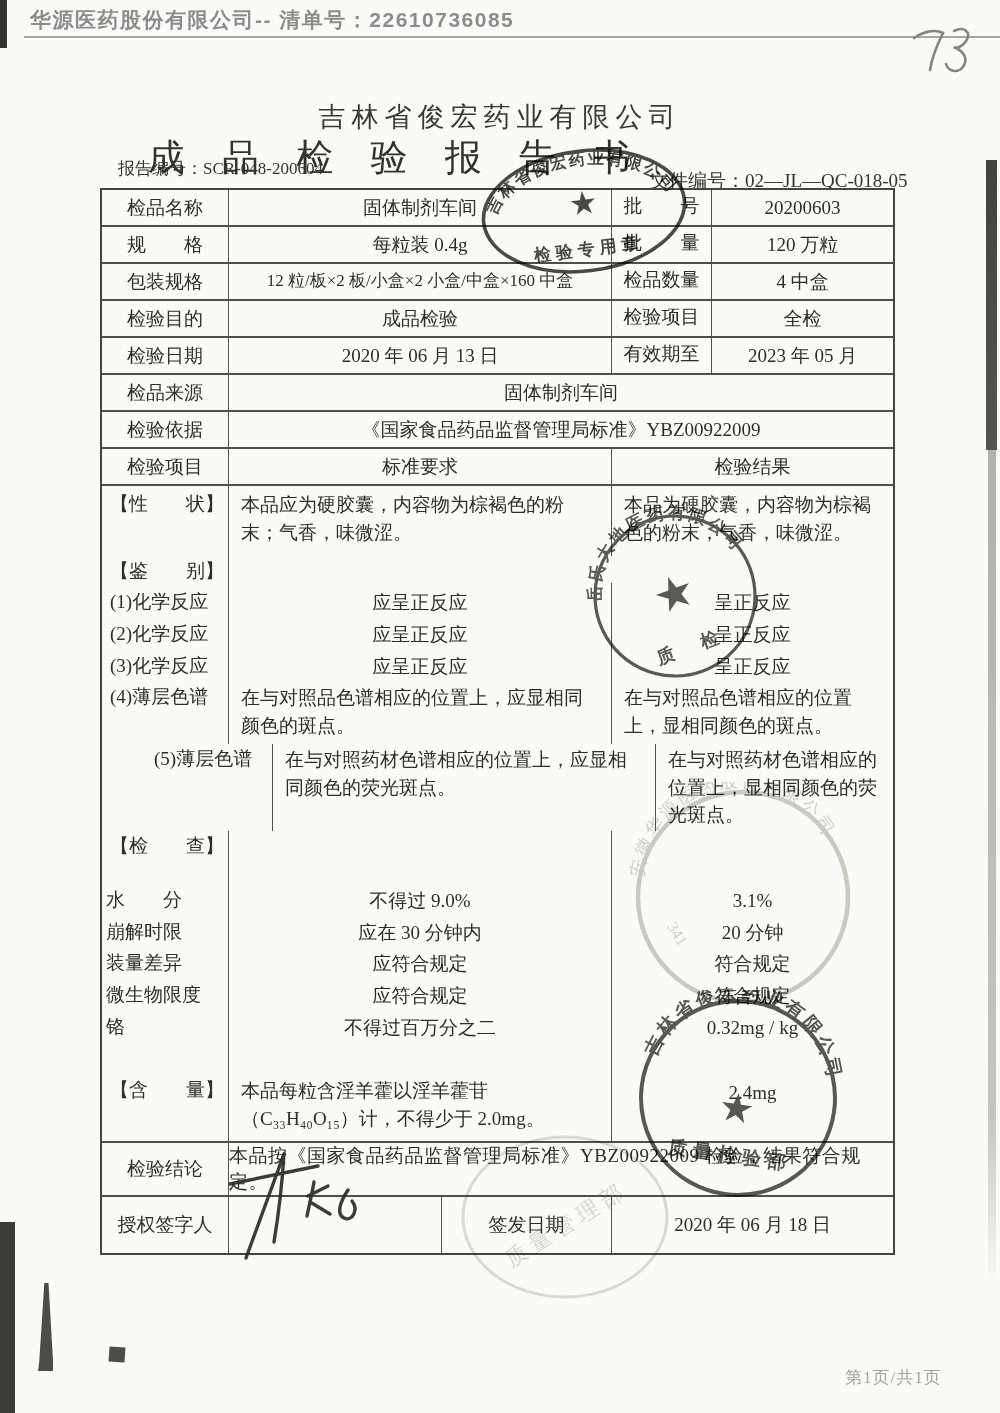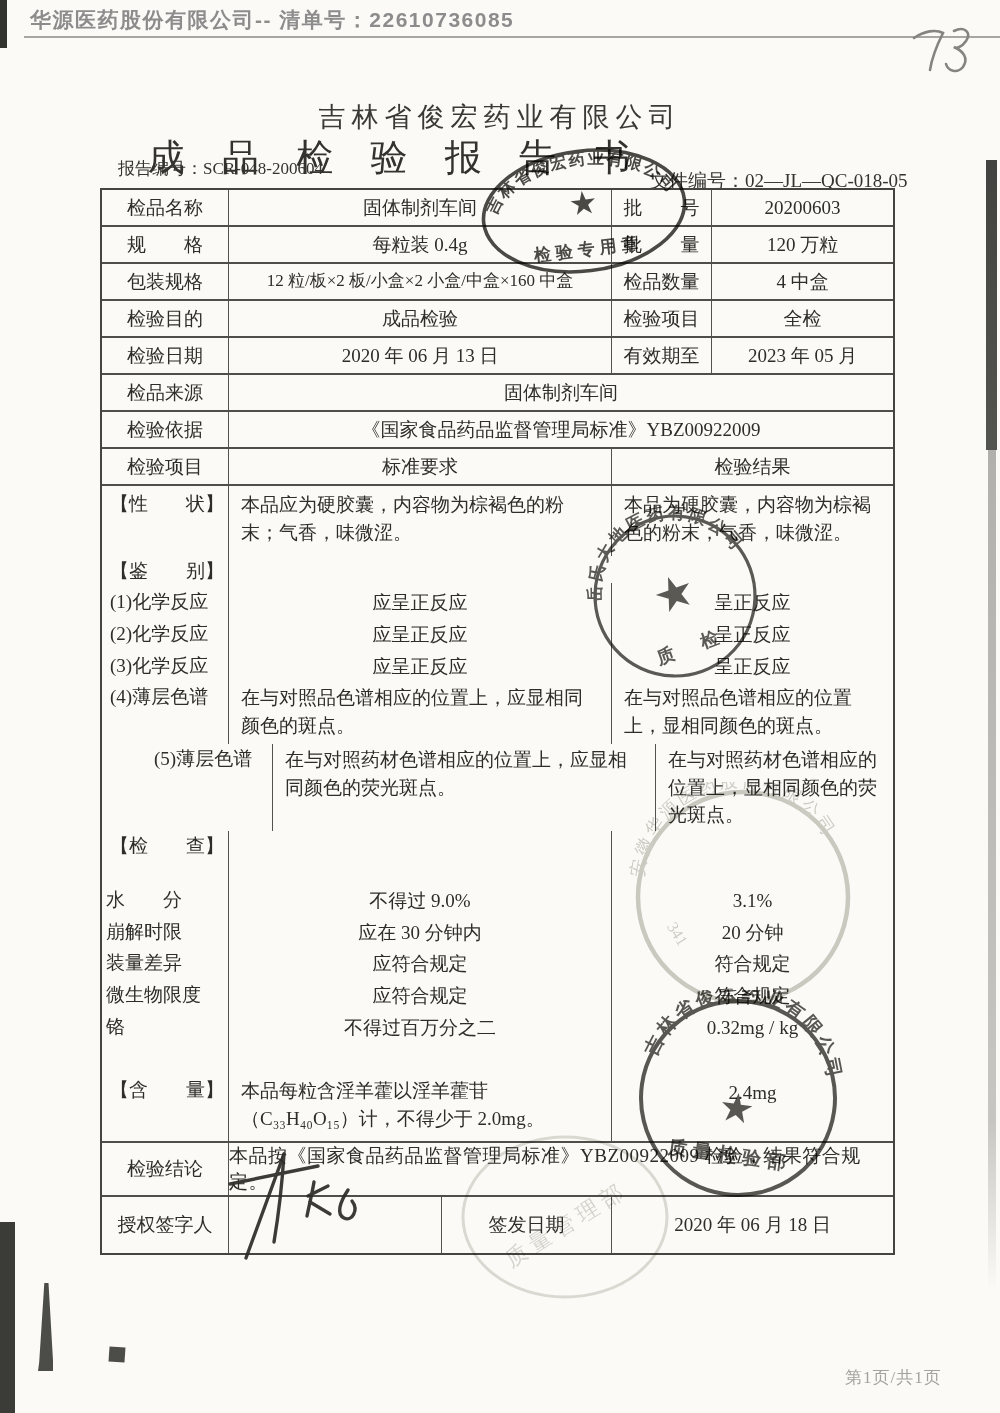--- a/index.html
+++ b/index.html
@@ -27,21 +27,21 @@
     position:absolute;left:100px;top:188px;width:791px;
     border:2px solid #45443f;box-sizing:content-box;background:transparent;
   }
   .t-row{display:flex;border-bottom:2px solid #4f4e49;box-sizing:border-box;}
   .t-row:last-child{border-bottom:none;}
   .cell{display:flex;align-items:center;justify-content:center;text-align:center;
     font-size:19px;box-sizing:border-box;padding:2px 4px;line-height:1.35;}
   .br{border-right:1.5px solid #53524d;}
   .w-label{width:127px;}
   .w-val{width:383px;}
-  .w-label2{width:100px;}
+  .w-label2{width:100px;font-family:Liberation Mono, monospace;}
   .w-rest{flex:1;}
   .h37{min-height:37px;}
   .tight{font-size:17px;letter-spacing:0;}
   
   .item-row{display:flex;box-sizing:border-box;}
   .c-label{width:127px;border-right:1.5px solid #53524d;box-sizing:border-box;
     font-size:19px;padding:2px 4px 2px 8px;line-height:1.4;}
   .c-label.center{padding-left:4px;}
   .c-std{width:383px;border-right:1.5px solid #53524d;box-sizing:border-box;
     font-size:19px;padding:2px 12px;line-height:1.45;}

